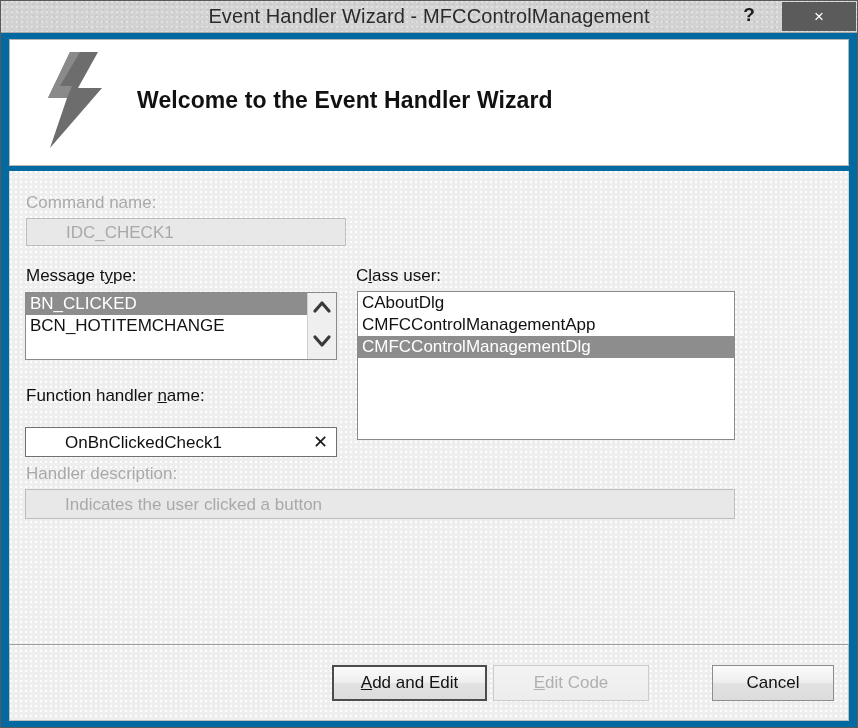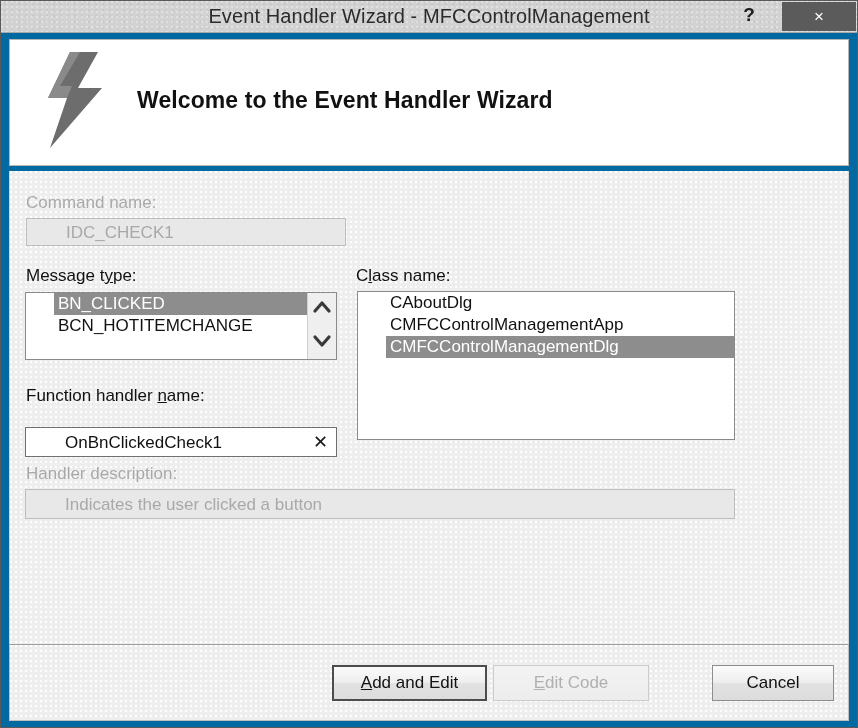--- a/index.html
+++ b/index.html
@@ -198,21 +198,20 @@
   }
   .lb-item {
     height: 22px;
     line-height: 22px;
     font-size: 17px;
     color: #111111;
     padding-left: 4px;
     white-space: nowrap;
     overflow: hidden;
     cursor: default;
-    margin-left: 28px;
   }
   .lb-item.selected {
     background: #8d8d8d;
     color: #ffffff;
   }
 
   
   .vscroll {
     position: absolute;
     right: 0; top: 0;
@@ -303,21 +302,21 @@
         </div>
         <div class="vs-arrow down">
           <svg width="20" height="16" viewBox="0 0 20 16">
             <polyline points="3,4 10,12 17,4" fill="none" stroke="#3a3a3a" stroke-width="3.2" stroke-linecap="round" stroke-linejoin="round"></polyline>
           </svg>
         </div>
       </div>
     </div>
 
     <div class="lbl" style="left:346px; top:95px;">
-      <span>C</span><u>l</u><span>ass name:</span>
+      <span>C</span><u>l</u><span>ass user:</span>
     </div>
 
     <div class="listbox" style="left:347px; top:120px; width:378px; height:149px;">
       <div class="inner">
         <div class="lb-item">CAboutDlg</div>
         <div class="lb-item">CMFCControlManagementApp</div>
         <div class="lb-item selected">CMFCControlManagementDlg</div>
       </div>
     </div>
 

